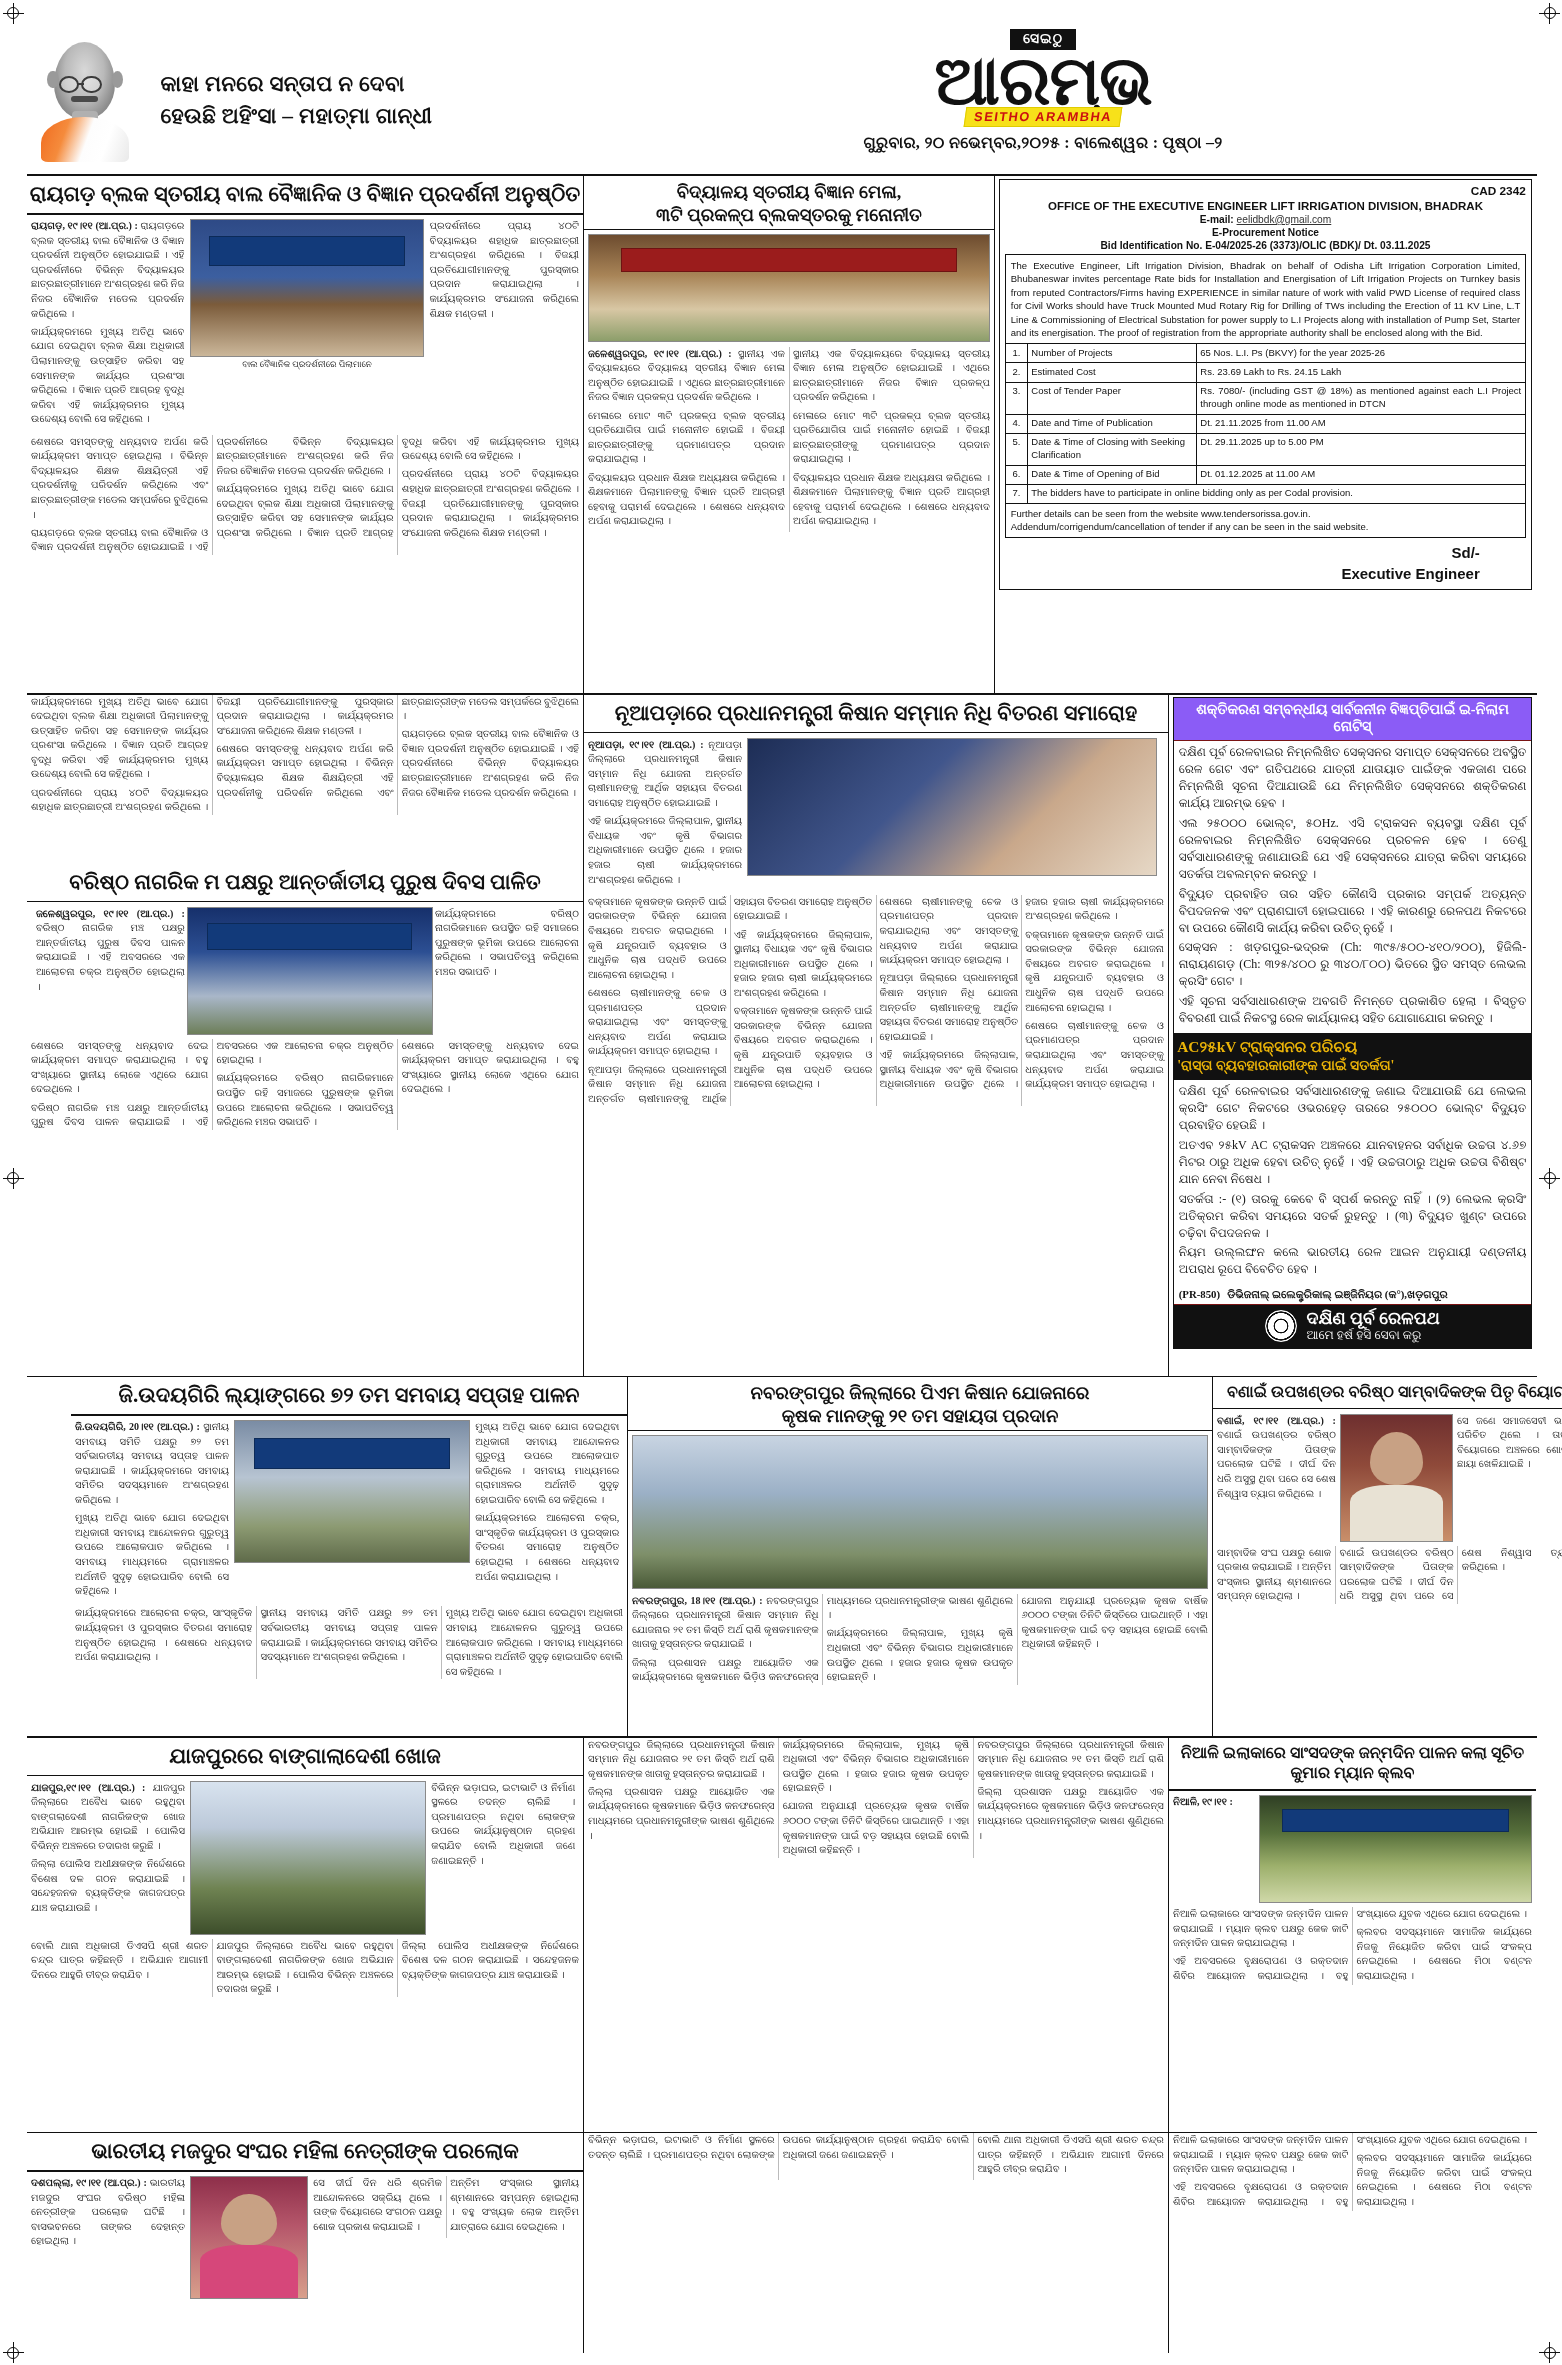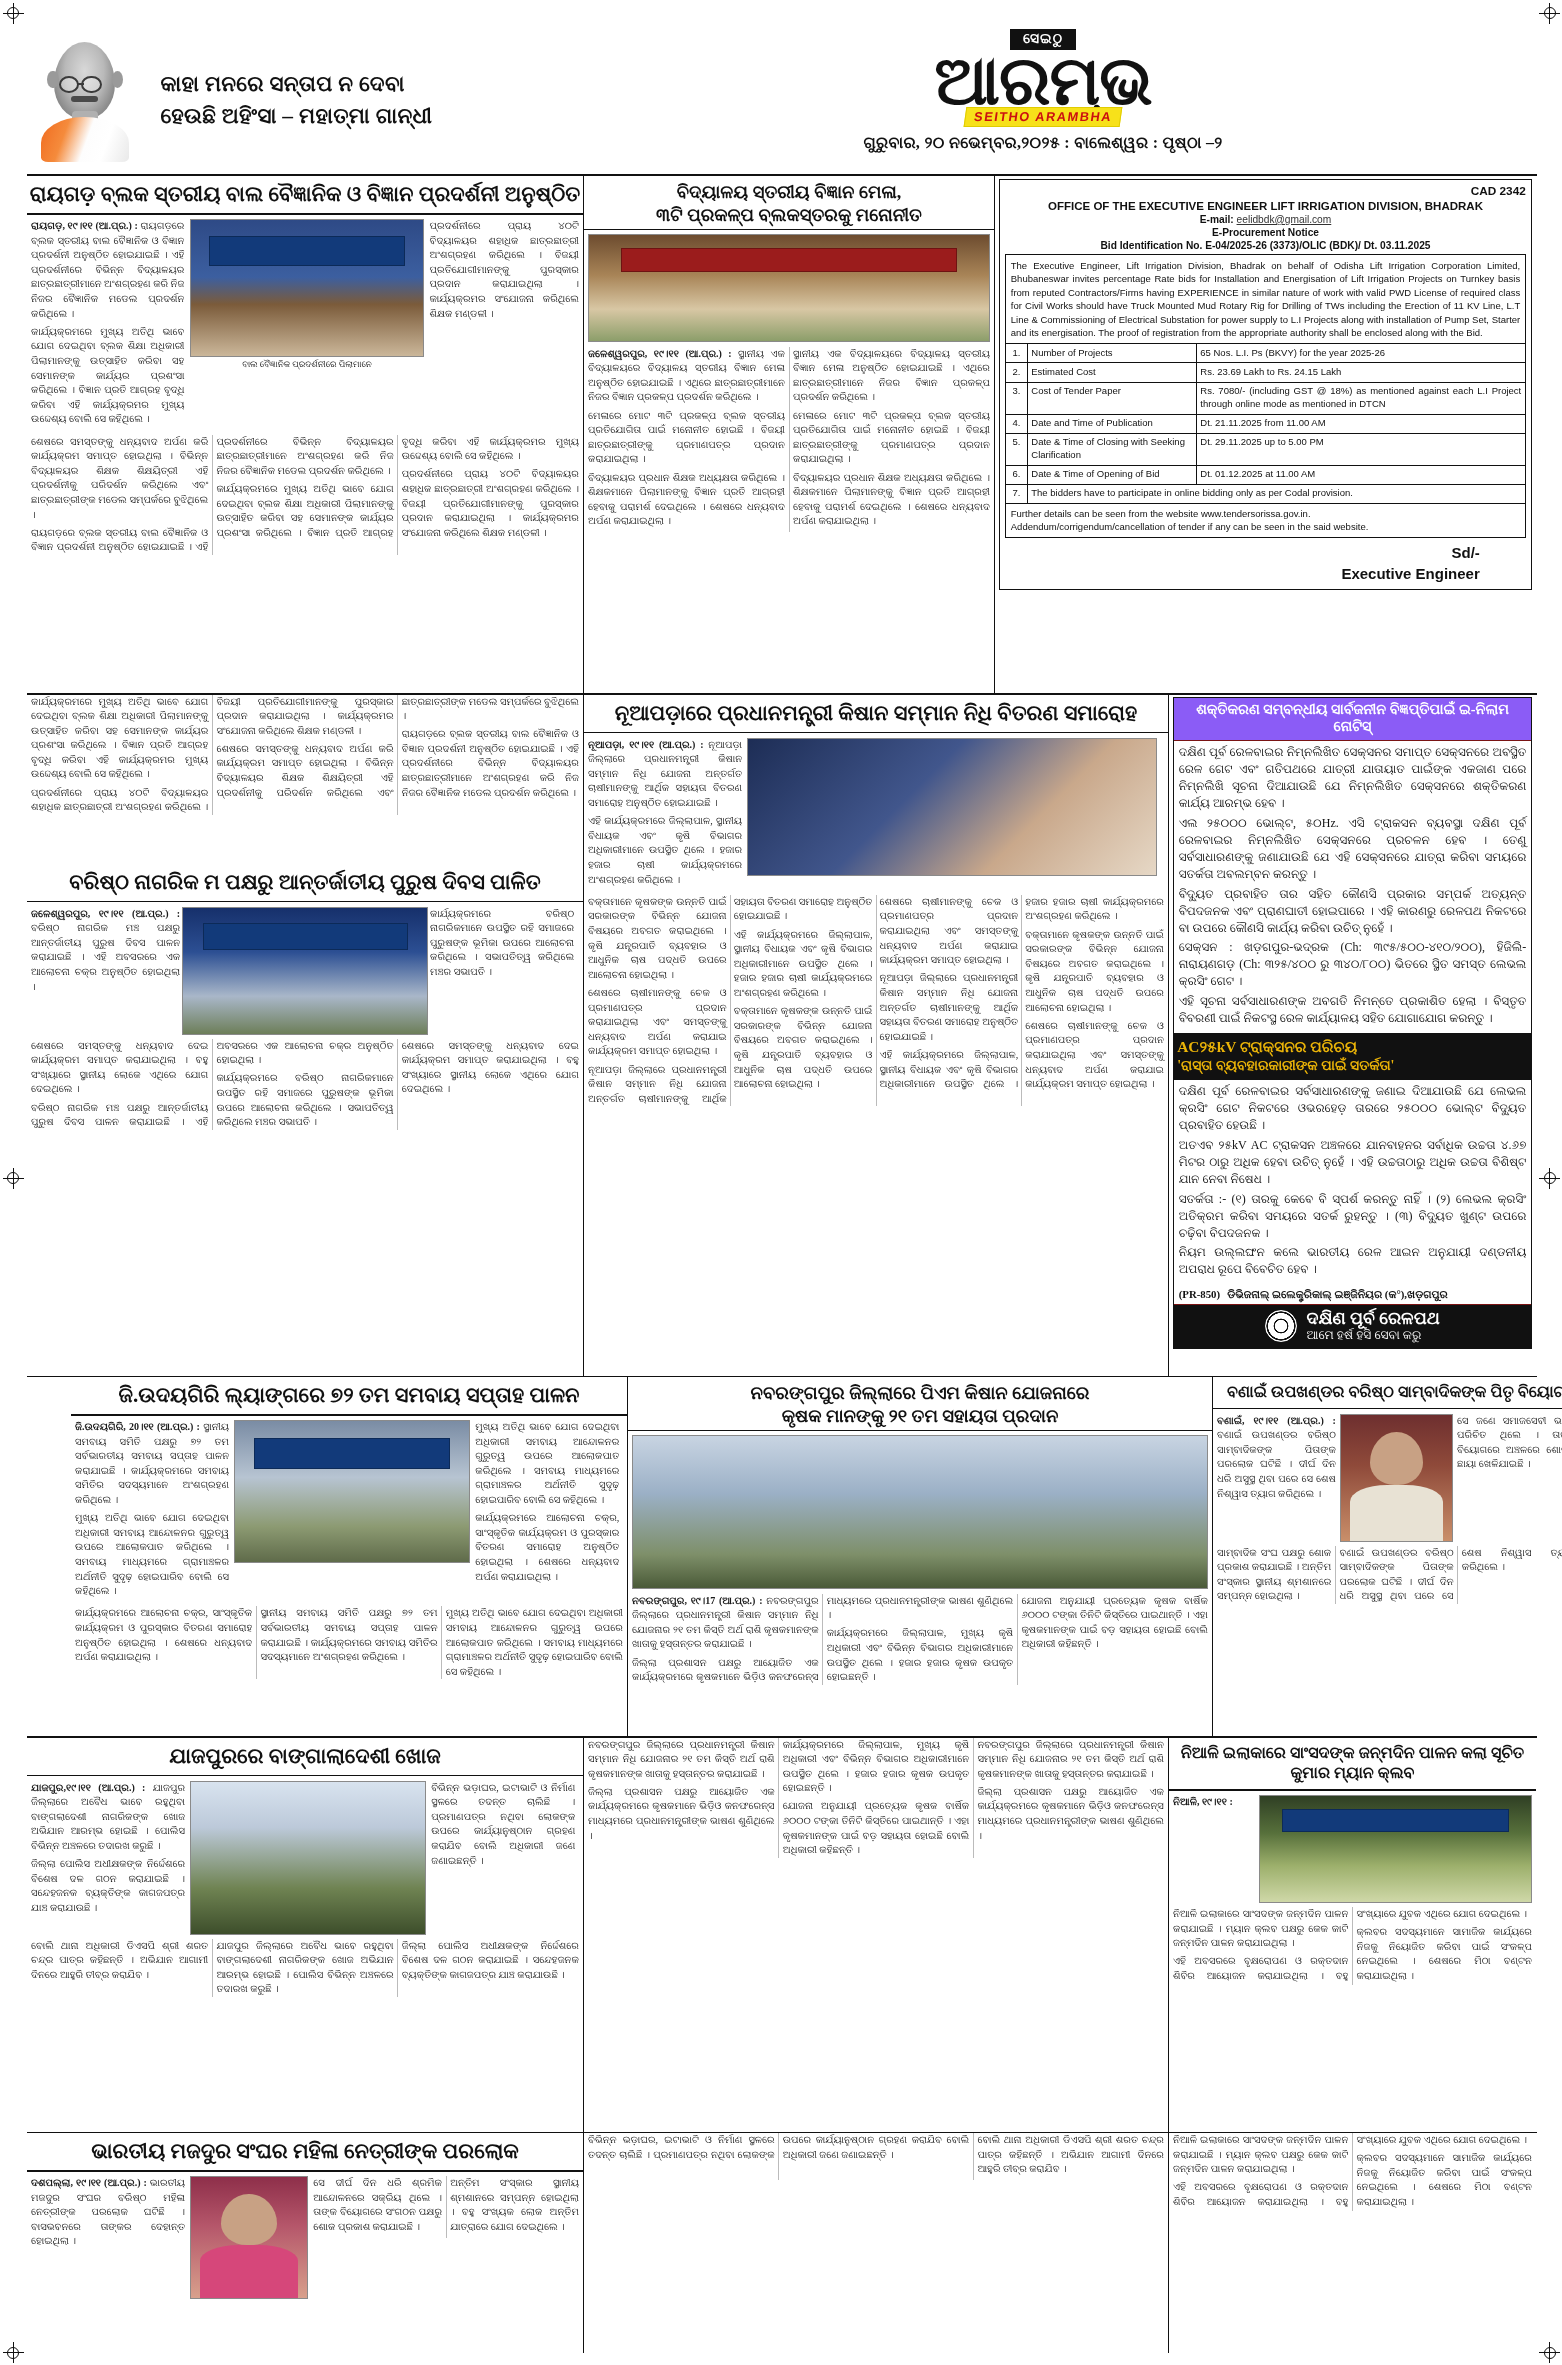--- a/index.html
+++ b/index.html
@@ -368,21 +368,21 @@
           <div class="body txtcols3">
             <p>କାର୍ଯ୍ୟକ୍ରମରେ ମୁଖ୍ୟ ଅତିଥି ଭାବେ ଯୋଗ ଦେଇଥିବା ବ୍ଲକ ଶିକ୍ଷା ଅଧିକାରୀ ପିଲାମାନଙ୍କୁ ଉତ୍ସାହିତ କରିବା ସହ ସେମାନଙ୍କ କାର୍ଯ୍ୟର ପ୍ରଶଂସା କରିଥିଲେ । ବିଜ୍ଞାନ ପ୍ରତି ଆଗ୍ରହ ବୃଦ୍ଧି କରିବା ଏହି କାର୍ଯ୍ୟକ୍ରମର ମୁଖ୍ୟ ଉଦ୍ଦେଶ୍ୟ ବୋଲି ସେ କହିଥିଲେ ।</p>
             <p>ପ୍ରଦର୍ଶନୀରେ ପ୍ରାୟ ୪୦ଟି ବିଦ୍ୟାଳୟର ଶହାଧିକ ଛାତ୍ରଛାତ୍ରୀ ଅଂଶଗ୍ରହଣ କରିଥିଲେ । ବିଜୟୀ ପ୍ରତିଯୋଗୀମାନଙ୍କୁ ପୁରସ୍କାର ପ୍ରଦାନ କରାଯାଇଥିଲା । କାର୍ଯ୍ୟକ୍ରମର ସଂଯୋଜନା କରିଥିଲେ ଶିକ୍ଷକ ମଣ୍ଡଳୀ ।</p>
             <p>ଶେଷରେ ସମସ୍ତଙ୍କୁ ଧନ୍ୟବାଦ ଅର୍ପଣ କରି କାର୍ଯ୍ୟକ୍ରମ ସମାପ୍ତ ହୋଇଥିଲା । ବିଭିନ୍ନ ବିଦ୍ୟାଳୟର ଶିକ୍ଷକ ଶିକ୍ଷୟିତ୍ରୀ ଏହି ପ୍ରଦର୍ଶନୀକୁ ପରିଦର୍ଶନ କରିଥିଲେ ଏବଂ ଛାତ୍ରଛାତ୍ରୀଙ୍କ ମଡେଲ ସମ୍ପର୍କରେ ବୁଝିଥିଲେ ।</p>
             <p>ରାୟଗଡ଼ରେ ବ୍ଲକ ସ୍ତରୀୟ ବାଲ ବୈଜ୍ଞାନିକ ଓ ବିଜ୍ଞାନ ପ୍ରଦର୍ଶନୀ ଅନୁଷ୍ଠିତ ହୋଇଯାଇଛି । ଏହି ପ୍ରଦର୍ଶନୀରେ ବିଭିନ୍ନ ବିଦ୍ୟାଳୟର ଛାତ୍ରଛାତ୍ରୀମାନେ ଅଂଶଗ୍ରହଣ କରି ନିଜ ନିଜର ବୈଜ୍ଞାନିକ ମଡେଲ ପ୍ରଦର୍ଶନ କରିଥିଲେ ।</p>
           </div>
         </div>
         <div class="hl">ବରିଷ୍ଠ ନାଗରିକ ମ ପକ୍ଷରୁ ଆନ୍ତର୍ଜାତୀୟ ପୁରୁଷ ଦିବସ ପାଳିତ</div>
         <div class="hrule"></div>
         <div style="padding:0 4.1px;">
-          <div style="display:flex; gap:2px;">
+          <div style="display:flex; gap:2px;justify-content:flex-end;">
             <div style="width:149px;">
               <div class="body">
                 <p><span class="lead">ଜଳେଶ୍ୱରପୁର, ୧୯।୧୧ (ଆ.ପ୍ର.) :</span>
                    <span>ବରିଷ୍ଠ ନାଗରିକ ମଞ୍ଚ ପକ୍ଷରୁ ଆନ୍ତର୍ଜାତୀୟ ପୁରୁଷ ଦିବସ ପାଳନ କରାଯାଇଛି । ଏହି ଅବସରରେ ଏକ ଆଲୋଚନା ଚକ୍ର ଅନୁଷ୍ଠିତ ହୋଇଥିଲା ।</span></p>
               </div>
             </div>
             <div style="width:246px;">
               <div class="photo ph-c" style="height:128px;">
                 <div class="banner"></div>
                 <div class="figs">
@@ -555,21 +555,21 @@
               <div class="fig k"></div>
                 <div class="fig w"></div>
                 <div class="fig r"></div>
               <div class="fig k"></div>
                 <div class="fig w"></div>
                 <div class="fig g"></div>
               <div class="fig o"></div>
             </div>
           </div>
           <div class="body txtcols3" style="margin-top:4.1px;">
-            <p><span class="lead">ନବରଙ୍ଗପୁର, ୧୯।17 (ଆ.ପ୍ର.) :</span>
+            <p><span class="lead">ନବରଙ୍ଗପୁର, 18।୧୧ (ଆ.ପ୍ର.) :</span>
                <span>ନବରଙ୍ଗପୁର ଜିଲ୍ଲାରେ ପ୍ରଧାନମନ୍ତ୍ରୀ କିଷାନ ସମ୍ମାନ ନିଧି ଯୋଜନାର ୨୧ ତମ କିସ୍ତି ଅର୍ଥ ରାଶି କୃଷକମାନଙ୍କ ଖାତାକୁ ହସ୍ତାନ୍ତର କରାଯାଇଛି ।</span></p>
             <p>ଜିଲ୍ଲା ପ୍ରଶାସନ ପକ୍ଷରୁ ଆୟୋଜିତ ଏକ କାର୍ଯ୍ୟକ୍ରମରେ କୃଷକମାନେ ଭିଡ଼ିଓ କନଫରେନ୍ସ ମାଧ୍ୟମରେ ପ୍ରଧାନମନ୍ତ୍ରୀଙ୍କ ଭାଷଣ ଶୁଣିଥିଲେ ।</p>
             <p>କାର୍ଯ୍ୟକ୍ରମରେ ଜିଲ୍ଲାପାଳ, ମୁଖ୍ୟ କୃଷି ଅଧିକାରୀ ଏବଂ ବିଭିନ୍ନ ବିଭାଗର ଅଧିକାରୀମାନେ ଉପସ୍ଥିତ ଥିଲେ । ହଜାର ହଜାର କୃଷକ ଉପକୃତ ହୋଇଛନ୍ତି ।</p>
             <p>ଯୋଜନା ଅନୁଯାୟୀ ପ୍ରତ୍ୟେକ କୃଷକ ବାର୍ଷିକ ୬୦୦୦ ଟଙ୍କା ତିନିଟି କିସ୍ତିରେ ପାଇଥାନ୍ତି । ଏହା କୃଷକମାନଙ୍କ ପାଇଁ ବଡ଼ ସହାୟତା ହୋଇଛି ବୋଲି ଅଧିକାରୀ କହିଛନ୍ତି ।</p>
           </div>
         </div>
       </div>
 
       <div class="colsep"></div>
 

